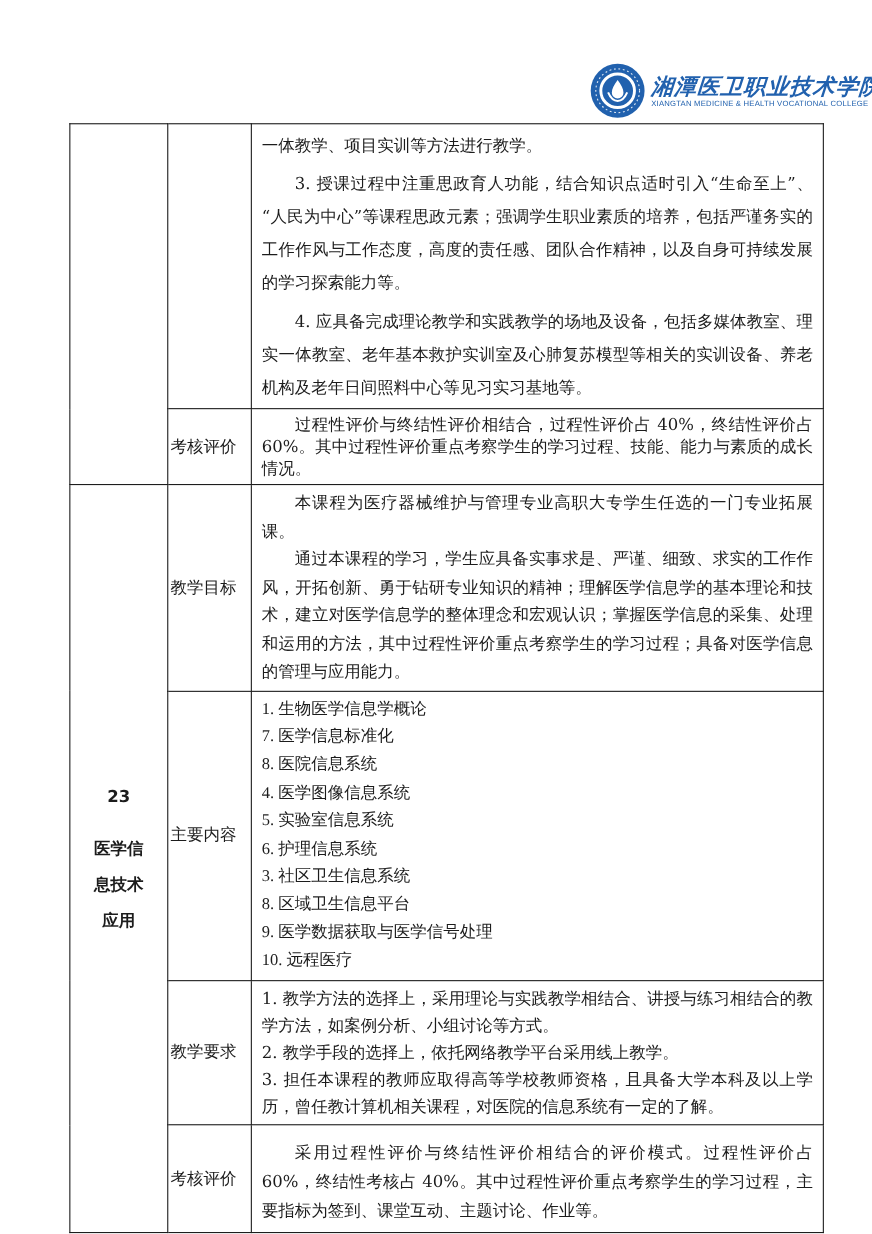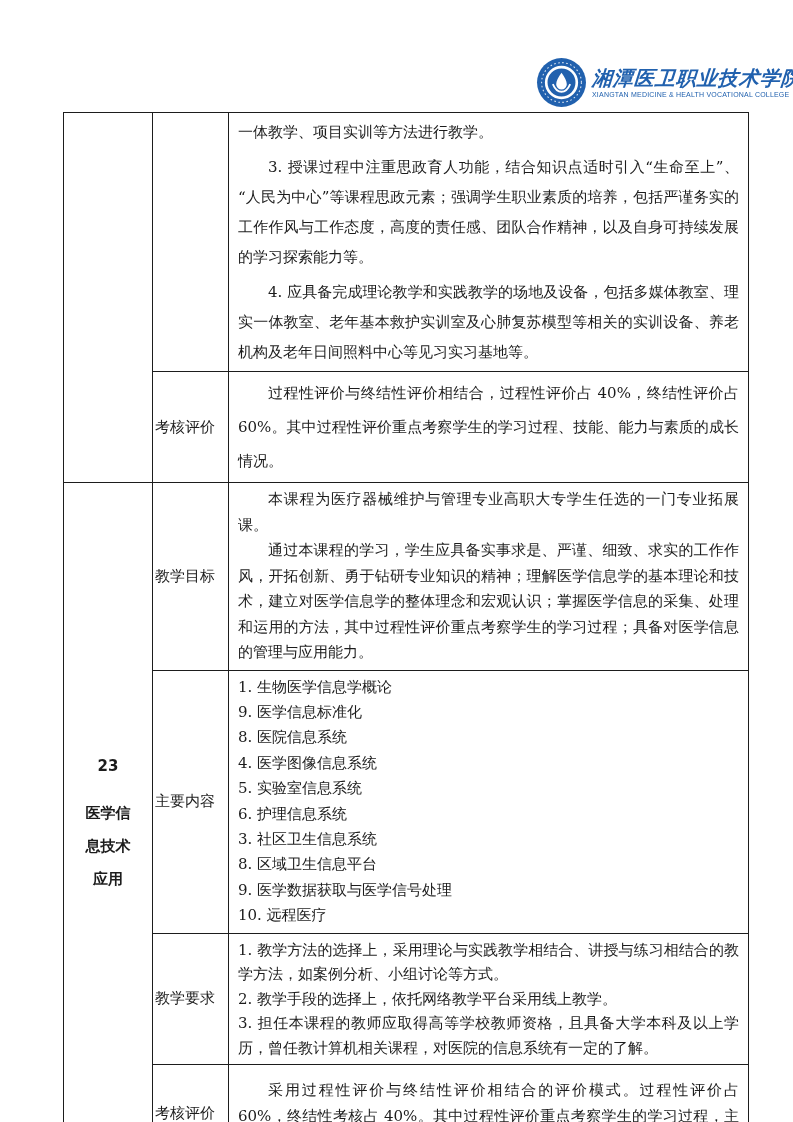--- a/index.html
+++ b/index.html
@@ -74,25 +74,25 @@
   .label-cell { text-align: left; padding: 0 2px; }
 
   .content-cell { padding: 4px 9px; text-align: justify; }
   .content-cell p { margin: 0; }
   .indent { text-indent: 2em; }
 
   
   .vtop { vertical-align: top; }
   .loose p { line-height: 30px; }
   .loose p + p { margin-top: 5px; }
-  .mid31 p { line-height: 34px; }
+  .mid31 p { line-height: 20px; }
 
   
   .tight p  { line-height: 25.5px; }
-  .list p   { line-height: 25.4px; }
+  .list p   { line-height: 25.4px; font-family: Liberation Serif, serif; }
   .req p    { line-height: 24.5px; }
   .assess2  { vertical-align: top; padding-top: 8px; }
   .assess2 p { line-height: 26px; }
 
   
   .pageno {
     position: absolute;
     top: 1023px;
     left: 0;
     width: 100%;
@@ -154,21 +154,21 @@
         <td class="label-cell">教学目标</td>
         <td class="content-cell tight">
           <p class="indent">本课程为医疗器械维护与管理专业高职大专学生任选的一门专业拓展课。</p>
           <p class="indent">通过本课程的学习，学生应具备实事求是、严谨、细致、求实的工作作风，开拓创新、勇于钻研专业知识的精神；理解医学信息学的基本理论和技术，建立对医学信息学的整体理念和宏观认识；掌握医学信息的采集、处理和运用的方法，其中过程性评价重点考察学生的学习过程；具备对医学信息的管理与应用能力。</p>
         </td>
       </tr>
       <tr style="height:262px;">
         <td class="label-cell">主要内容</td>
         <td class="content-cell list">
           <p>1. 生物医学信息学概论</p>
-          <p>9. 医学信息标准化</p>
+          <p>7. 医学信息标准化</p>
           <p>8. 医院信息系统</p>
           <p>4. 医学图像信息系统</p>
           <p>5. 实验室信息系统</p>
           <p>6. 护理信息系统</p>
           <p>3. 社区卫生信息系统</p>
           <p>8. 区域卫生信息平台</p>
           <p>9. 医学数据获取与医学信号处理</p>
           <p>10. 远程医疗</p>
         </td>
       </tr>

